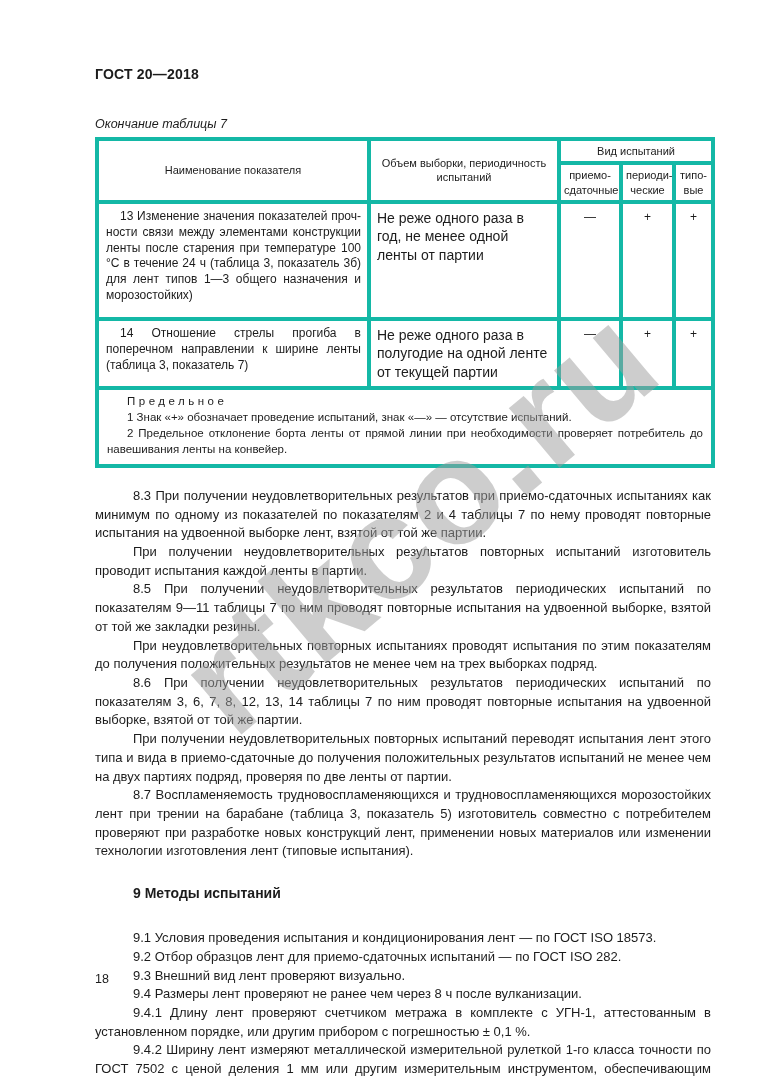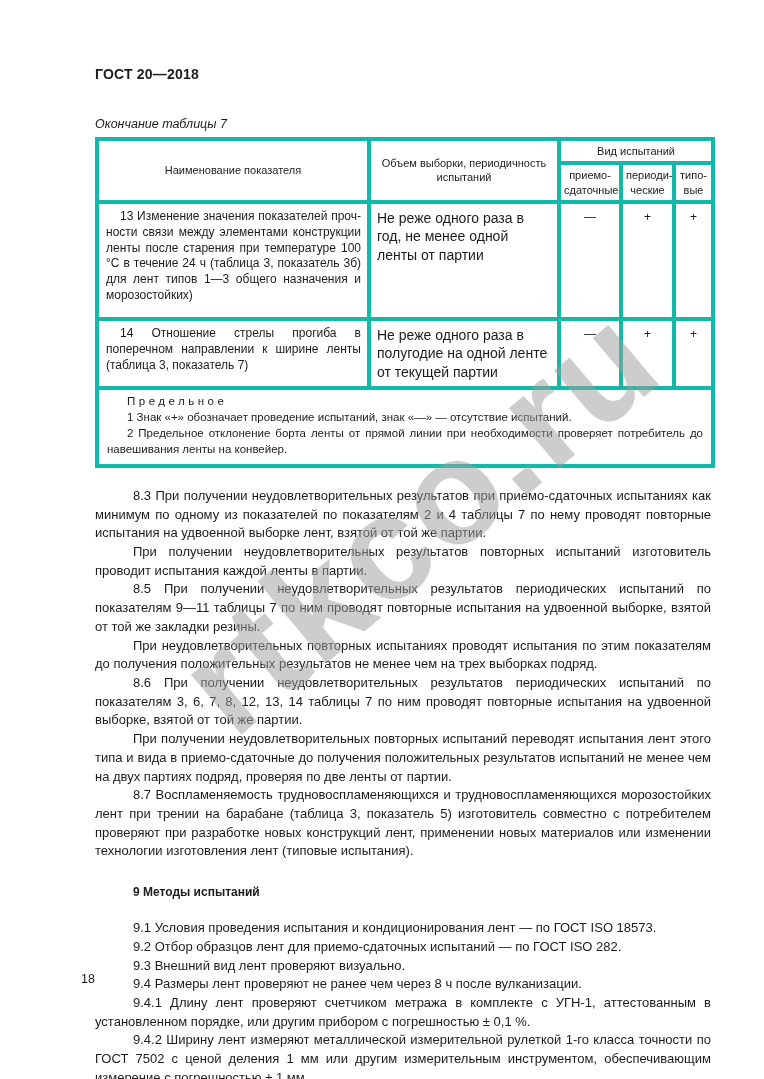--- a/index.html
+++ b/index.html
@@ -93,28 +93,28 @@
     margin-top: 19px;
     font-size: 13px;
     line-height: 1.44;
   }
   .body-text p {
     margin: 0;
     text-align: justify;
     text-indent: 38px;
   }
   .section-heading {
-    margin: 24px 0 20px 0;
-    font-size: 12px;
+    margin: 24px 0 28px 0;
+    font-size: 14px;
     font-weight: bold;
     text-indent: 38px;
   }
   .page-number {
     position: absolute;
-    left: 81px;
+    left: 95px;
     top: 972px;
     font-size: 12.5px;
   }
   .watermark {
     position: absolute;
     left: 418px;
     top: 520px;
     transform: translate(-50%, -50%) rotate(-40deg);
     font-size: 148px;
     font-weight: bold;

